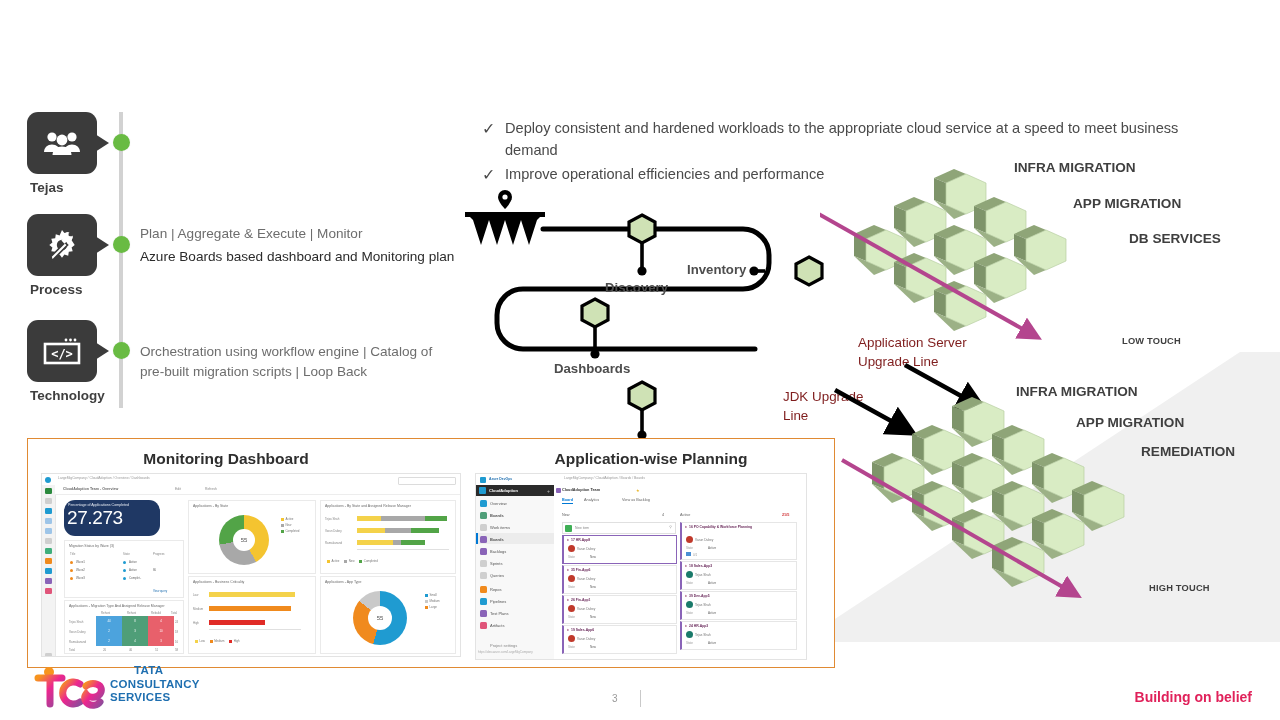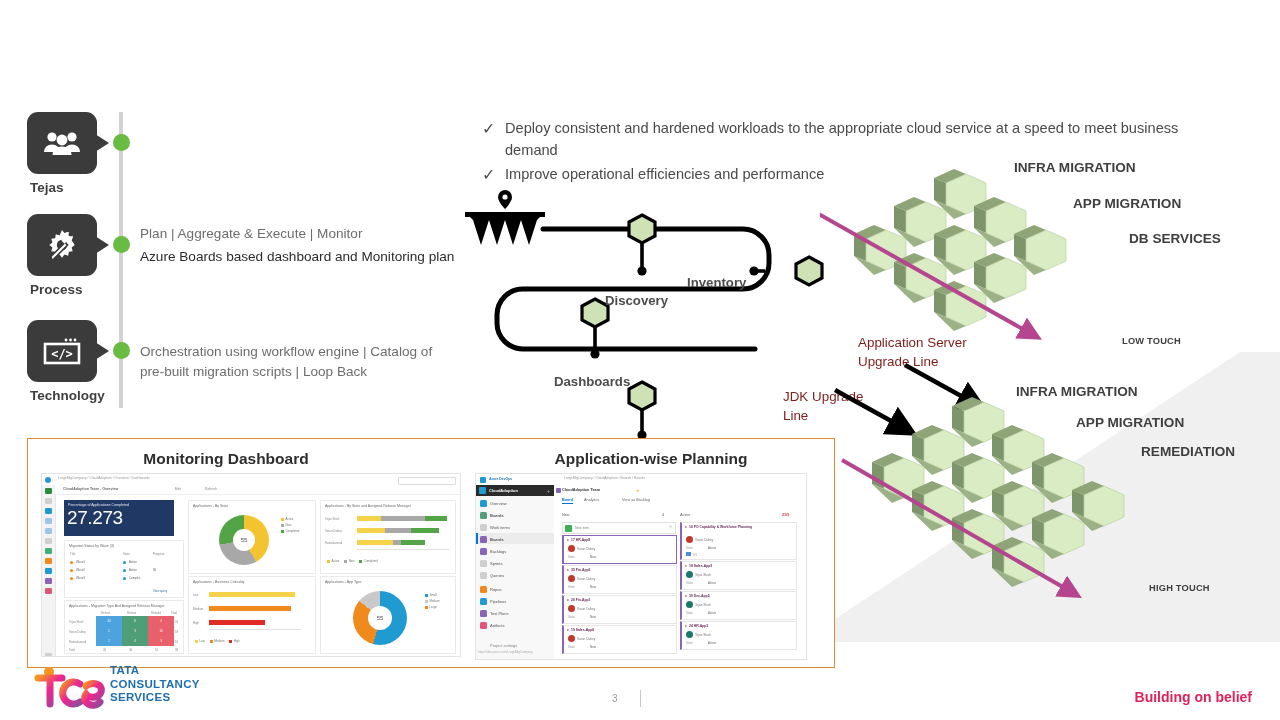--- a/index.html
+++ b/index.html
@@ -52,21 +52,21 @@
   .pillar-text.t3{top:22px;}
 
   
   .bullets{position:absolute;left:480px;top:118px;width:740px;}
   .bullet{position:relative;padding-left:25px;margin-bottom:2px;
           font-size:14.6px;line-height:1.5;color:#4a4a4a;}
   .bullet .chk{position:absolute;left:2px;top:-1px;font-size:16px;color:#4a4a4a;}
 
   
   .flow{position:absolute;left:455px;top:185px;width:400px;height:265px;}
-  .flow-label{position:absolute;font-size:13.2px;font-weight:700;color:#4d4d4d;margin-top:13px;}
+  .flow-label{position:absolute;font-size:13.2px;font-weight:700;color:#4d4d4d;}
   .lbl-big{font-size:13.6px;font-weight:700;color:#3f3f3f;position:absolute;white-space:nowrap;}
   .lbl-small{font-size:9.3px;font-weight:700;color:#3f3f3f;position:absolute;letter-spacing:0.2px;white-space:nowrap;}
   .annot{position:absolute;font-size:13.4px;line-height:1.4;color:#7f1d1d;}
 
   
   .shots{
     position:absolute;left:27px;top:438px;width:808px;height:230px;
     border:1.6px solid #e08a33;background:#ffffff;box-sizing:border-box;
   }
   .shot-title{
@@ -109,21 +109,21 @@
   .ado-av{position:absolute;left:4px;width:7px;height:7px;border-radius:50%;}
   .ado-nm{position:absolute;left:13px;font-size:3.2px;color:#777;white-space:nowrap;}
   .ado-st{position:absolute;left:4px;font-size:3px;color:#999;white-space:nowrap;}
   .ado-stv{position:absolute;left:26px;font-size:3px;color:#666;white-space:nowrap;}
   .col-h{position:absolute;font-size:3.8px;color:#666;white-space:nowrap;}
 
   
   .tcs-logo{position:absolute;left:34px;top:664px;width:90px;height:46px;}
   .tcs-word{position:absolute;left:110px;top:664px;font-size:11.5px;line-height:13.6px;
             font-weight:700;color:#1f6fb0;letter-spacing:0.3px;}
-  .tcs-word .tata{color:#1f6fb0;}
+  .tcs-word .tata{color:#1f6fb0;margin-left:24px;}
   .pagenum{position:absolute;left:612px;top:693px;font-size:10px;color:#9a9a9a;}
   .pagedivider{position:absolute;left:640px;top:690px;width:1px;height:17px;background:#c9c9c9;}
   .tagline{position:absolute;right:28px;top:689px;font-size:14px;font-weight:700;color:#e0215a;}
   .wedge{position:absolute;right:0;top:352px;width:480px;height:290px;overflow:hidden;z-index:0;}
 </style>
 </head>
 <body>
 
 <div class="slide">
 
@@ -349,21 +349,21 @@
         <div class="rail-ico" style="top:93px;background:#8a64b8;"></div>
         <div class="rail-ico" style="top:103px;background:#e0557a;"></div>
         <div class="rail-ico" style="top:168px;background:#cfcfcf;"></div>
       </div>
       <div class="mini-toolbar">
         <div class="tb-text">CloudAdoption Team - Overview</div>
         <div class="tb-x" style="left:120px;">Edit</div>
         <div class="tb-x" style="left:150px;">Refresh</div>
       </div>
 
-      <div class="kpi" style="left:22px;top:26px;width:110px;height:36px;">
+      <div class="kpi" style="left:22px;top:26px;width:96px;height:36px;border-radius:11px;">
         <div class="kpi-t">Percentage of Applications Completed</div>
         <div class="kpi-v">27.273</div>
       </div>
 
       <div class="card" style="left:22px;top:66px;width:118px;height:56px;">
         <div class="card-h">Migration Status by Wave (3)</div>
         <div class="tbl-lbl" style="left:5px;top:11px;">Title</div>
         <div class="tbl-lbl" style="left:58px;top:11px;">State</div>
         <div class="tbl-lbl" style="left:88px;top:11px;">Progress</div>
         <div class="row-dot" style="left:5px;top:20px;background:#f08a1d;"></div>

